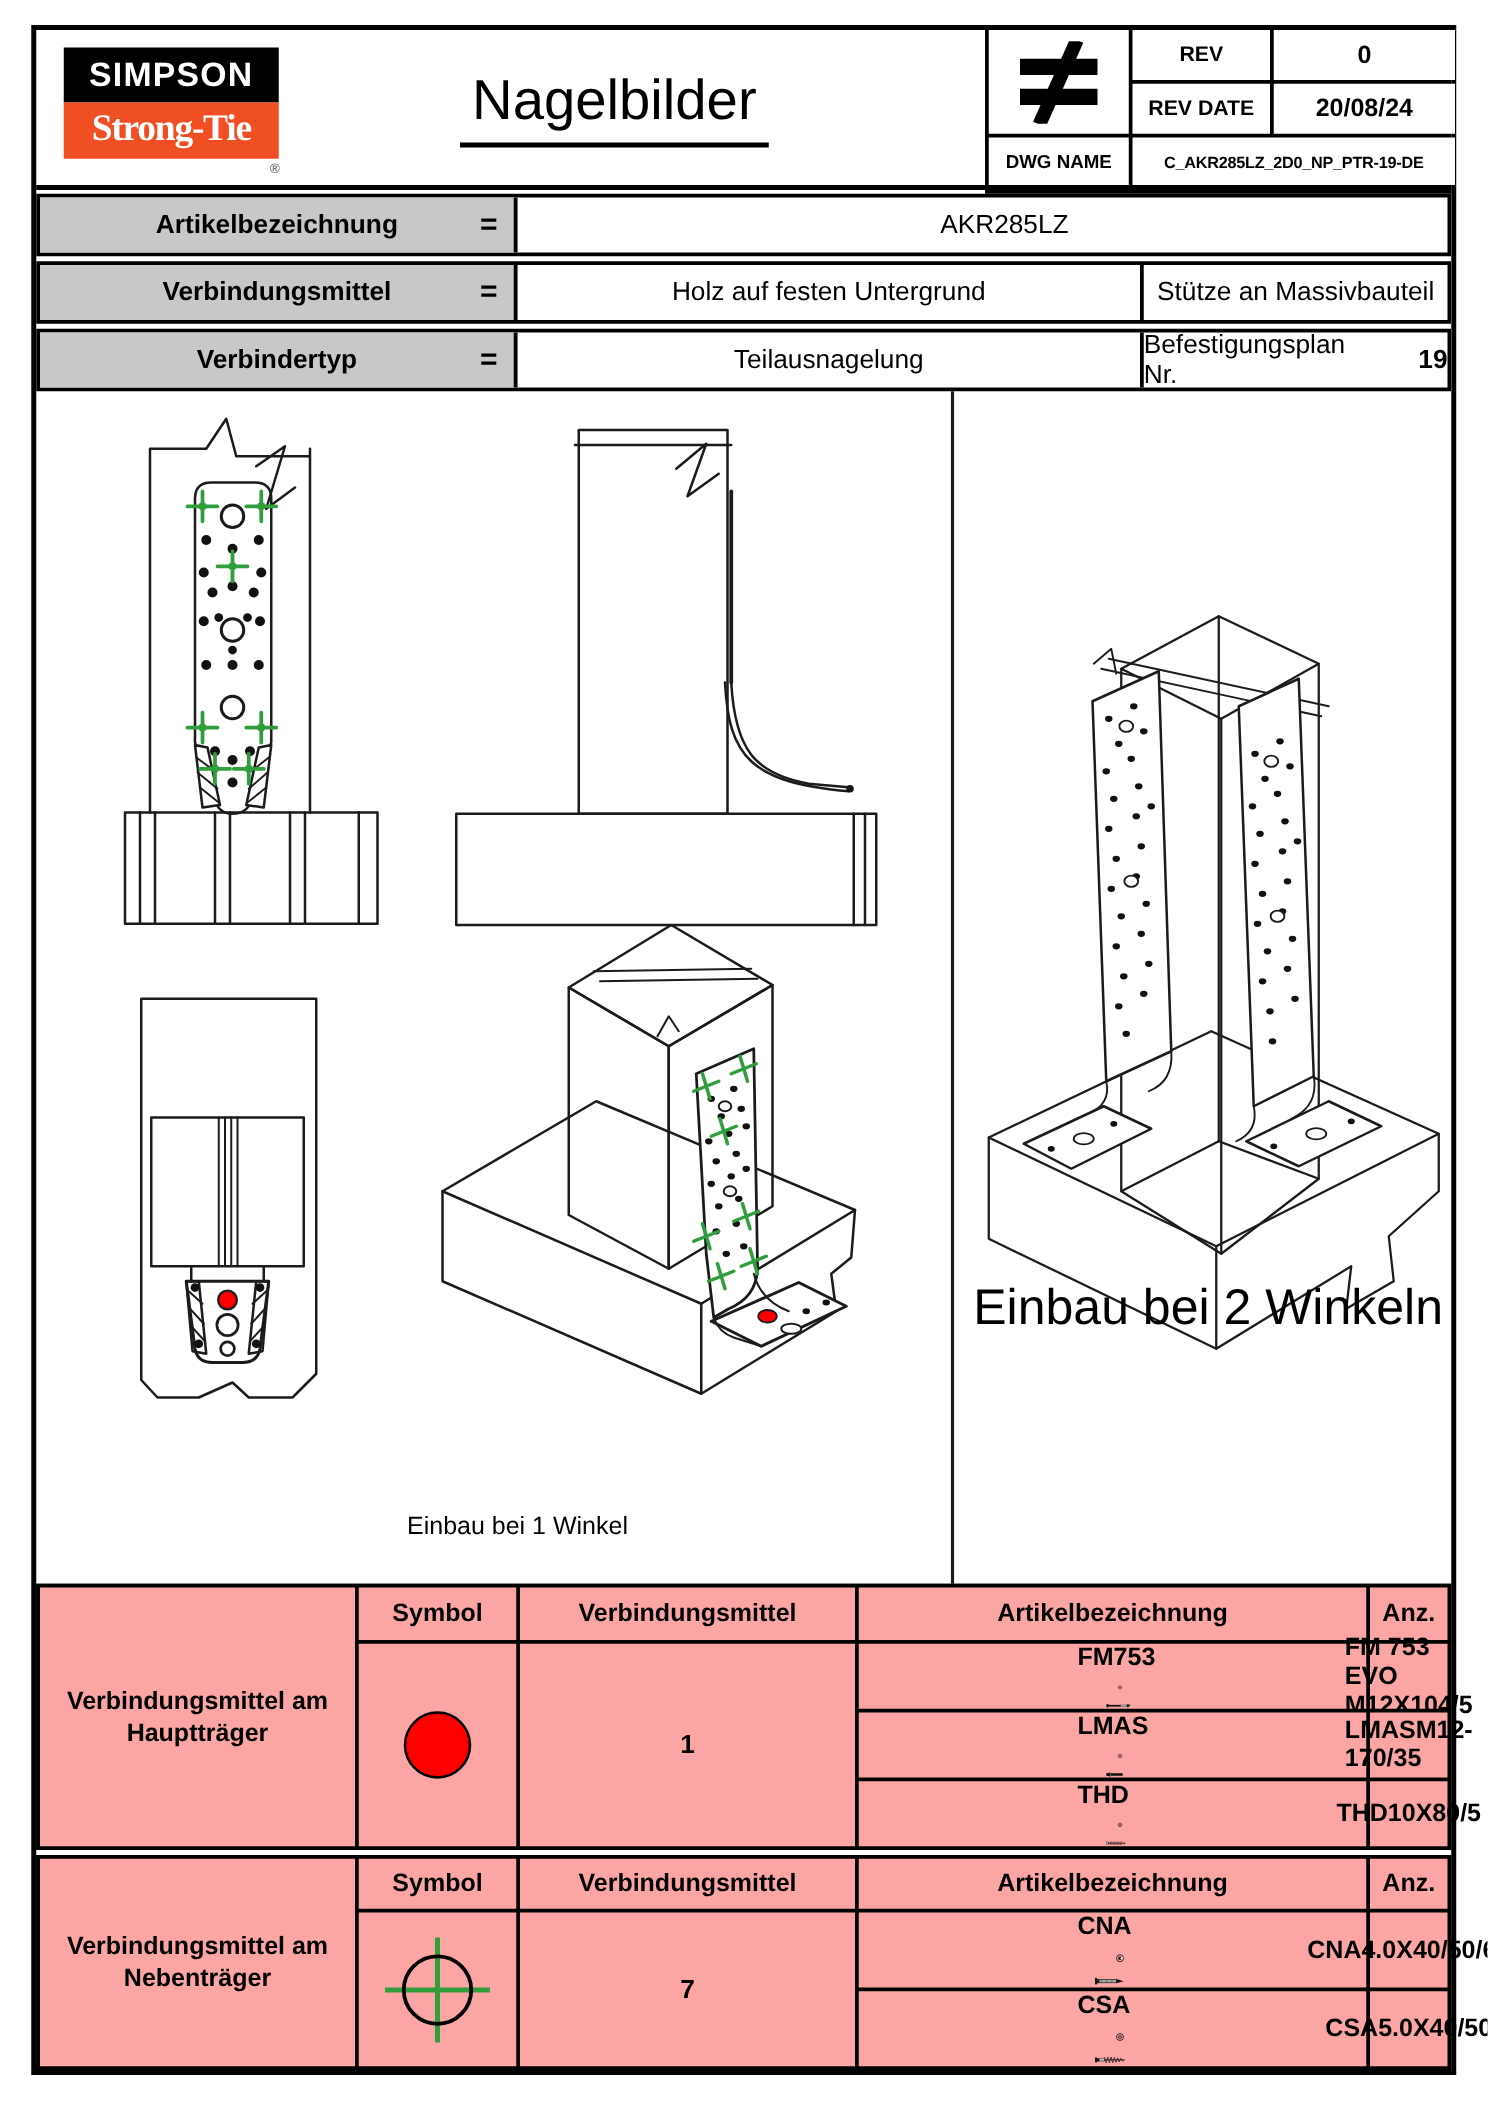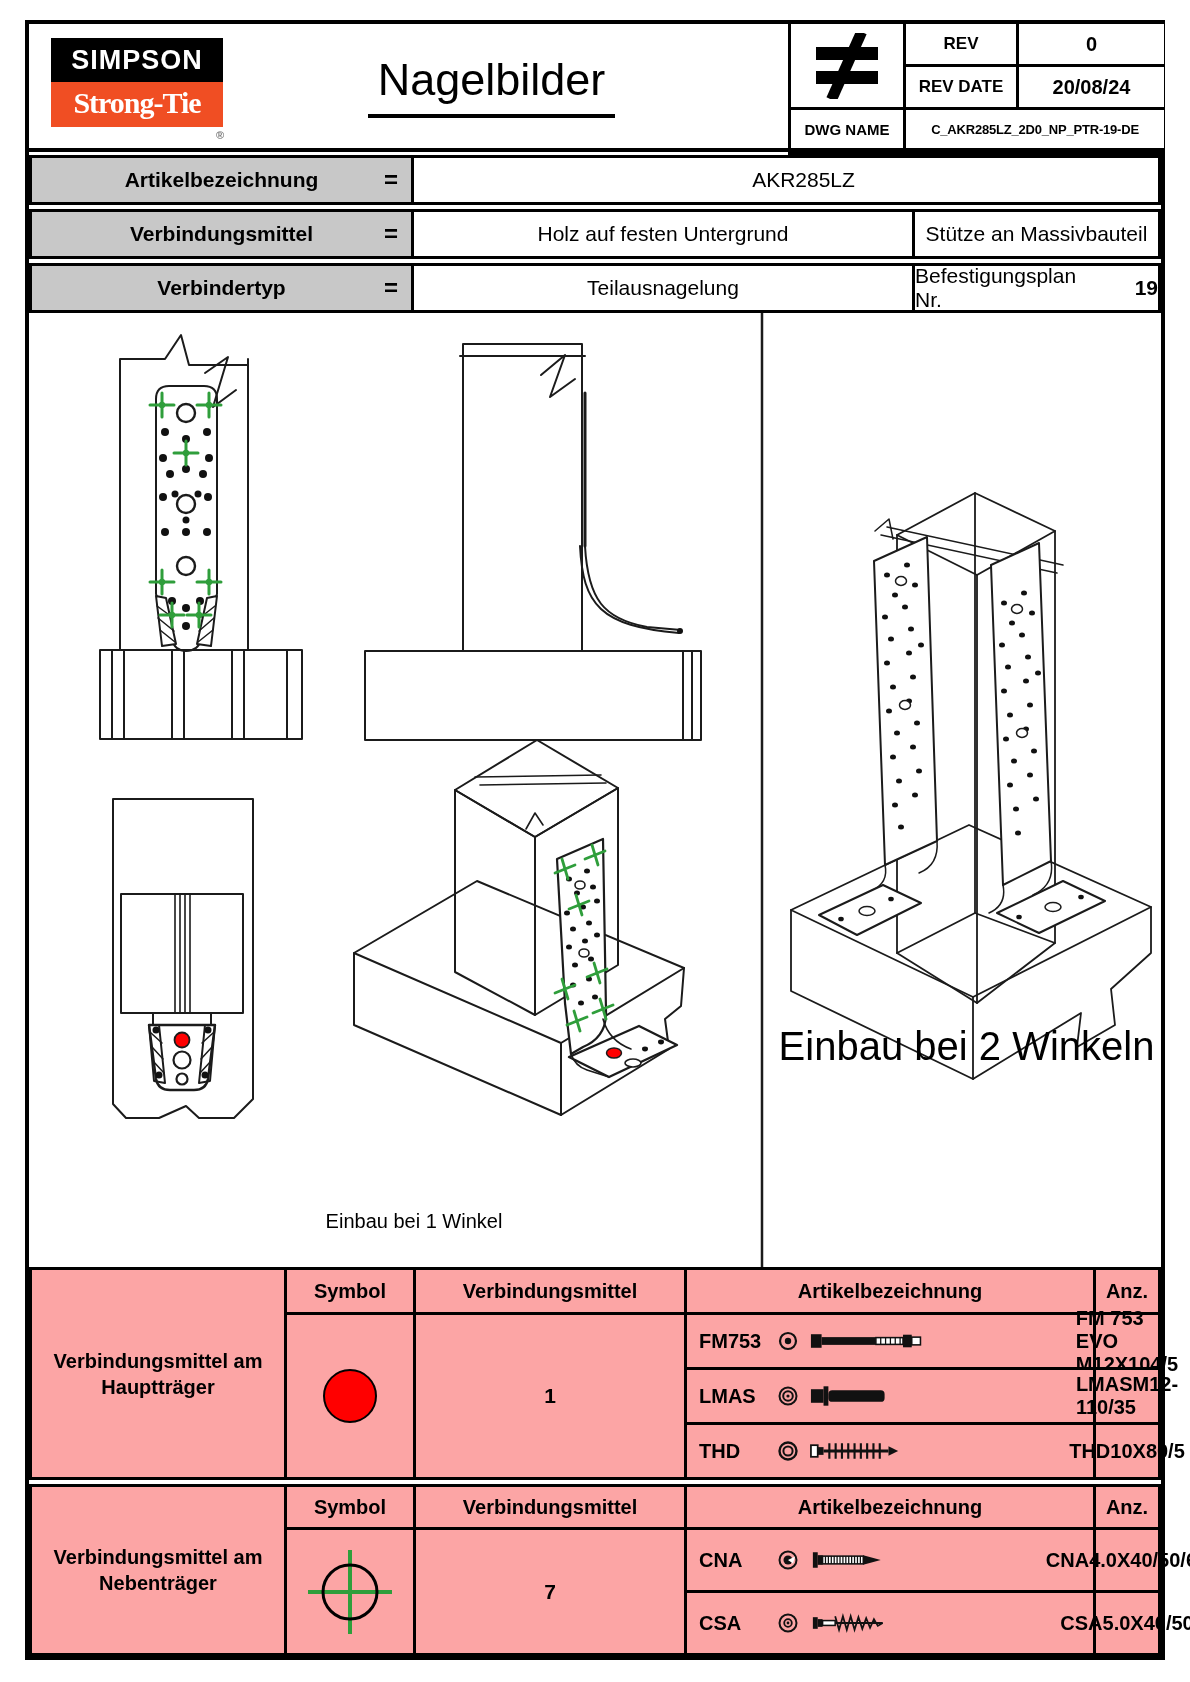--- a/index.html
+++ b/index.html
@@ -37,21 +37,21 @@
   .caption { font-size:20px; text-align:center; }
 
   
   .ftable { left:0; width:1132px; display:grid; grid-template-columns:252px 126px 268px 1fr 62px; background:#000; gap:3px; border:3px solid #000; }
   .t1 { top:1243px; grid-template-rows:42px 52px 52px 52px; }
   .t2 { top:1460px; grid-template-rows:40px 60px 60px; }
   .ftable > div { background:#fca5a5; display:flex; align-items:center; justify-content:center; }
   .hdrcell { background:#c8c8c8; font-weight:bold; font-size:20px; }
   .grpcell { background:#c8c8c8; font-weight:bold; font-size:20px; text-align:center; padding:0 16px; line-height:1.3; }
   .g4 { grid-row:1/5; } .g3 { grid-row:1/4; } .s4 { grid-row:2/5; } .s3 { grid-row:2/4; }
-  .vmcell { justify-content:flex-start !important; padding-left:12px; gap:10px; }
+  .vmcell { justify-content:flex-start !important; padding-left:12px; gap:10px;flex-direction:column; }
   .vmcode { font-weight:bold; font-size:20px; width:68px; }
   .artcell { font-weight:bold; font-size:20px; }
   .anzcell { font-weight:bold; font-size:21px; }
   .redcircle { width:54px; height:54px; border-radius:50%; background:#ff0000; border:2.5px solid #000; }
 </style>
 </head>
 <body>
 
 <div class="page">
 
@@ -364,21 +364,21 @@
         <circle cx="11" cy="11" r="8.5" fill="none" stroke="#111" stroke-width="2"></circle>
         <circle cx="11" cy="11" r="4.8" fill="none" stroke="#111" stroke-width="2"></circle>
           <circle cx="11" cy="11" r="1.6" fill="#111"></circle>
       </svg>
       <svg width="126" height="30" viewBox="0 0 130 30">
         <rect x="2" y="8" width="13" height="14" fill="#111"></rect>
           <rect x="15" y="5" width="5" height="20" fill="#111"></rect>
         <rect x="20" y="9" width="58" height="12" rx="4" fill="#111"></rect>
       </svg>
     </div>
-    <div class="artcell">LMASM12-110/35</div>
+    <div class="artcell">LMASM12-170/35</div>
 
     <div class="vmcell">
       <span class="vmcode">THD</span>
       <svg width="22" height="22" viewBox="0 0 22 22">
         <circle cx="11" cy="11" r="8.5" fill="none" stroke="#111" stroke-width="2.4"></circle>
         <circle cx="11" cy="11" r="4.6" fill="none" stroke="#111" stroke-width="2"></circle>
       </svg>
       <svg width="126" height="30" viewBox="0 0 130 30">
         <rect x="2" y="9" width="7" height="12" fill="#fff" stroke="#111" stroke-width="1.8"></rect>
         <rect x="9" y="11" width="6" height="8" fill="#111"></rect>

